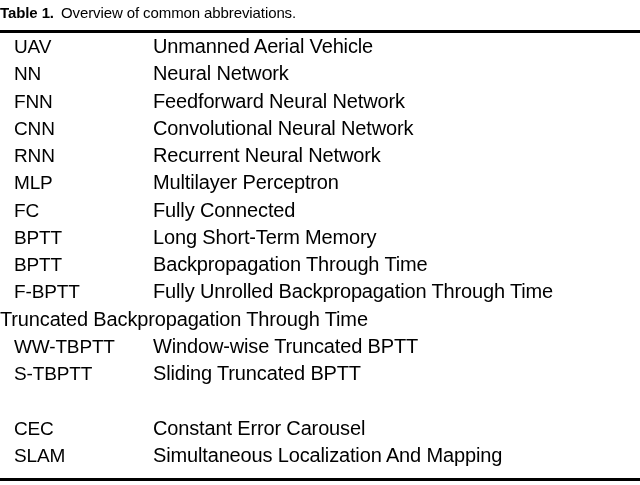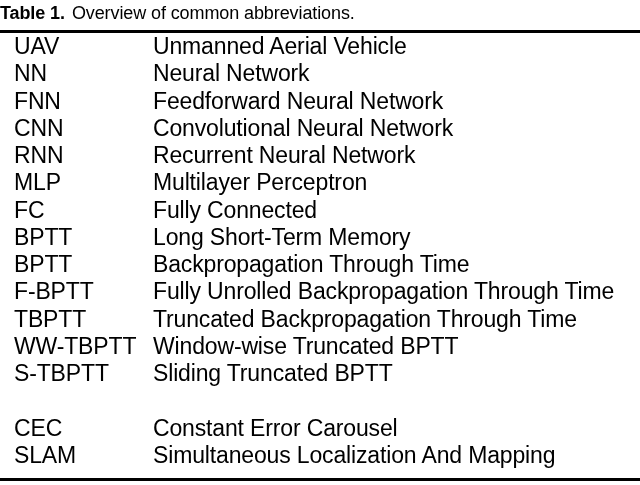--- a/index.html
+++ b/index.html
@@ -25,21 +25,21 @@
   }
 
   
   .caption {
     position: absolute;
     left: 0px;
     top: 1px;
     width: 640px;
     height: 26px;
     line-height: 24px;
-    font-size: 18px;
+    font-size: 15px;
     letter-spacing: -0.1px;
     white-space: nowrap;
   }
   .caption-label {
     font-weight: bold;
   }
   .caption-text {
     font-weight: normal;
     margin-left: 7px;
   }
@@ -70,27 +70,27 @@
   .row {
     display: flex;
     align-items: baseline;
     height: 27.25px;
     white-space: nowrap;
   }
   .cell-abbr {
     width: 153px;
     padding-left: 14px;
     box-sizing: border-box;
-    font-size: 23px;
+    font-size: 19px;
     line-height: 27.25px;
     letter-spacing: -0.15px;
   }
   .cell-def {
     flex: 1;
-    font-size: 23px;
+    font-size: 20px;
     line-height: 27.25px;
     letter-spacing: -0.15px;
   }
 </style>
 </head>
 <body>
 
 <div class="table-figure">
 
   <div class="caption">
@@ -134,21 +134,20 @@
       </div>
       <div class="row">
         <div class="cell-abbr">BPTT</div>
         <div class="cell-def">Backpropagation Through Time</div>
       </div>
       <div class="row">
         <div class="cell-abbr">F-BPTT</div>
         <div class="cell-def">Fully Unrolled Backpropagation Through Time</div>
       </div>
       <div class="row">
-        <div class="cell-abbr">TBPTT</div>
         <div class="cell-def">Truncated Backpropagation Through Time</div>
       </div>
       <div class="row">
         <div class="cell-abbr">WW-TBPTT</div>
         <div class="cell-def">Window-wise Truncated BPTT</div>
       </div>
       <div class="row">
         <div class="cell-abbr">S-TBPTT</div>
         <div class="cell-def">Sliding Truncated BPTT</div>
       </div>

